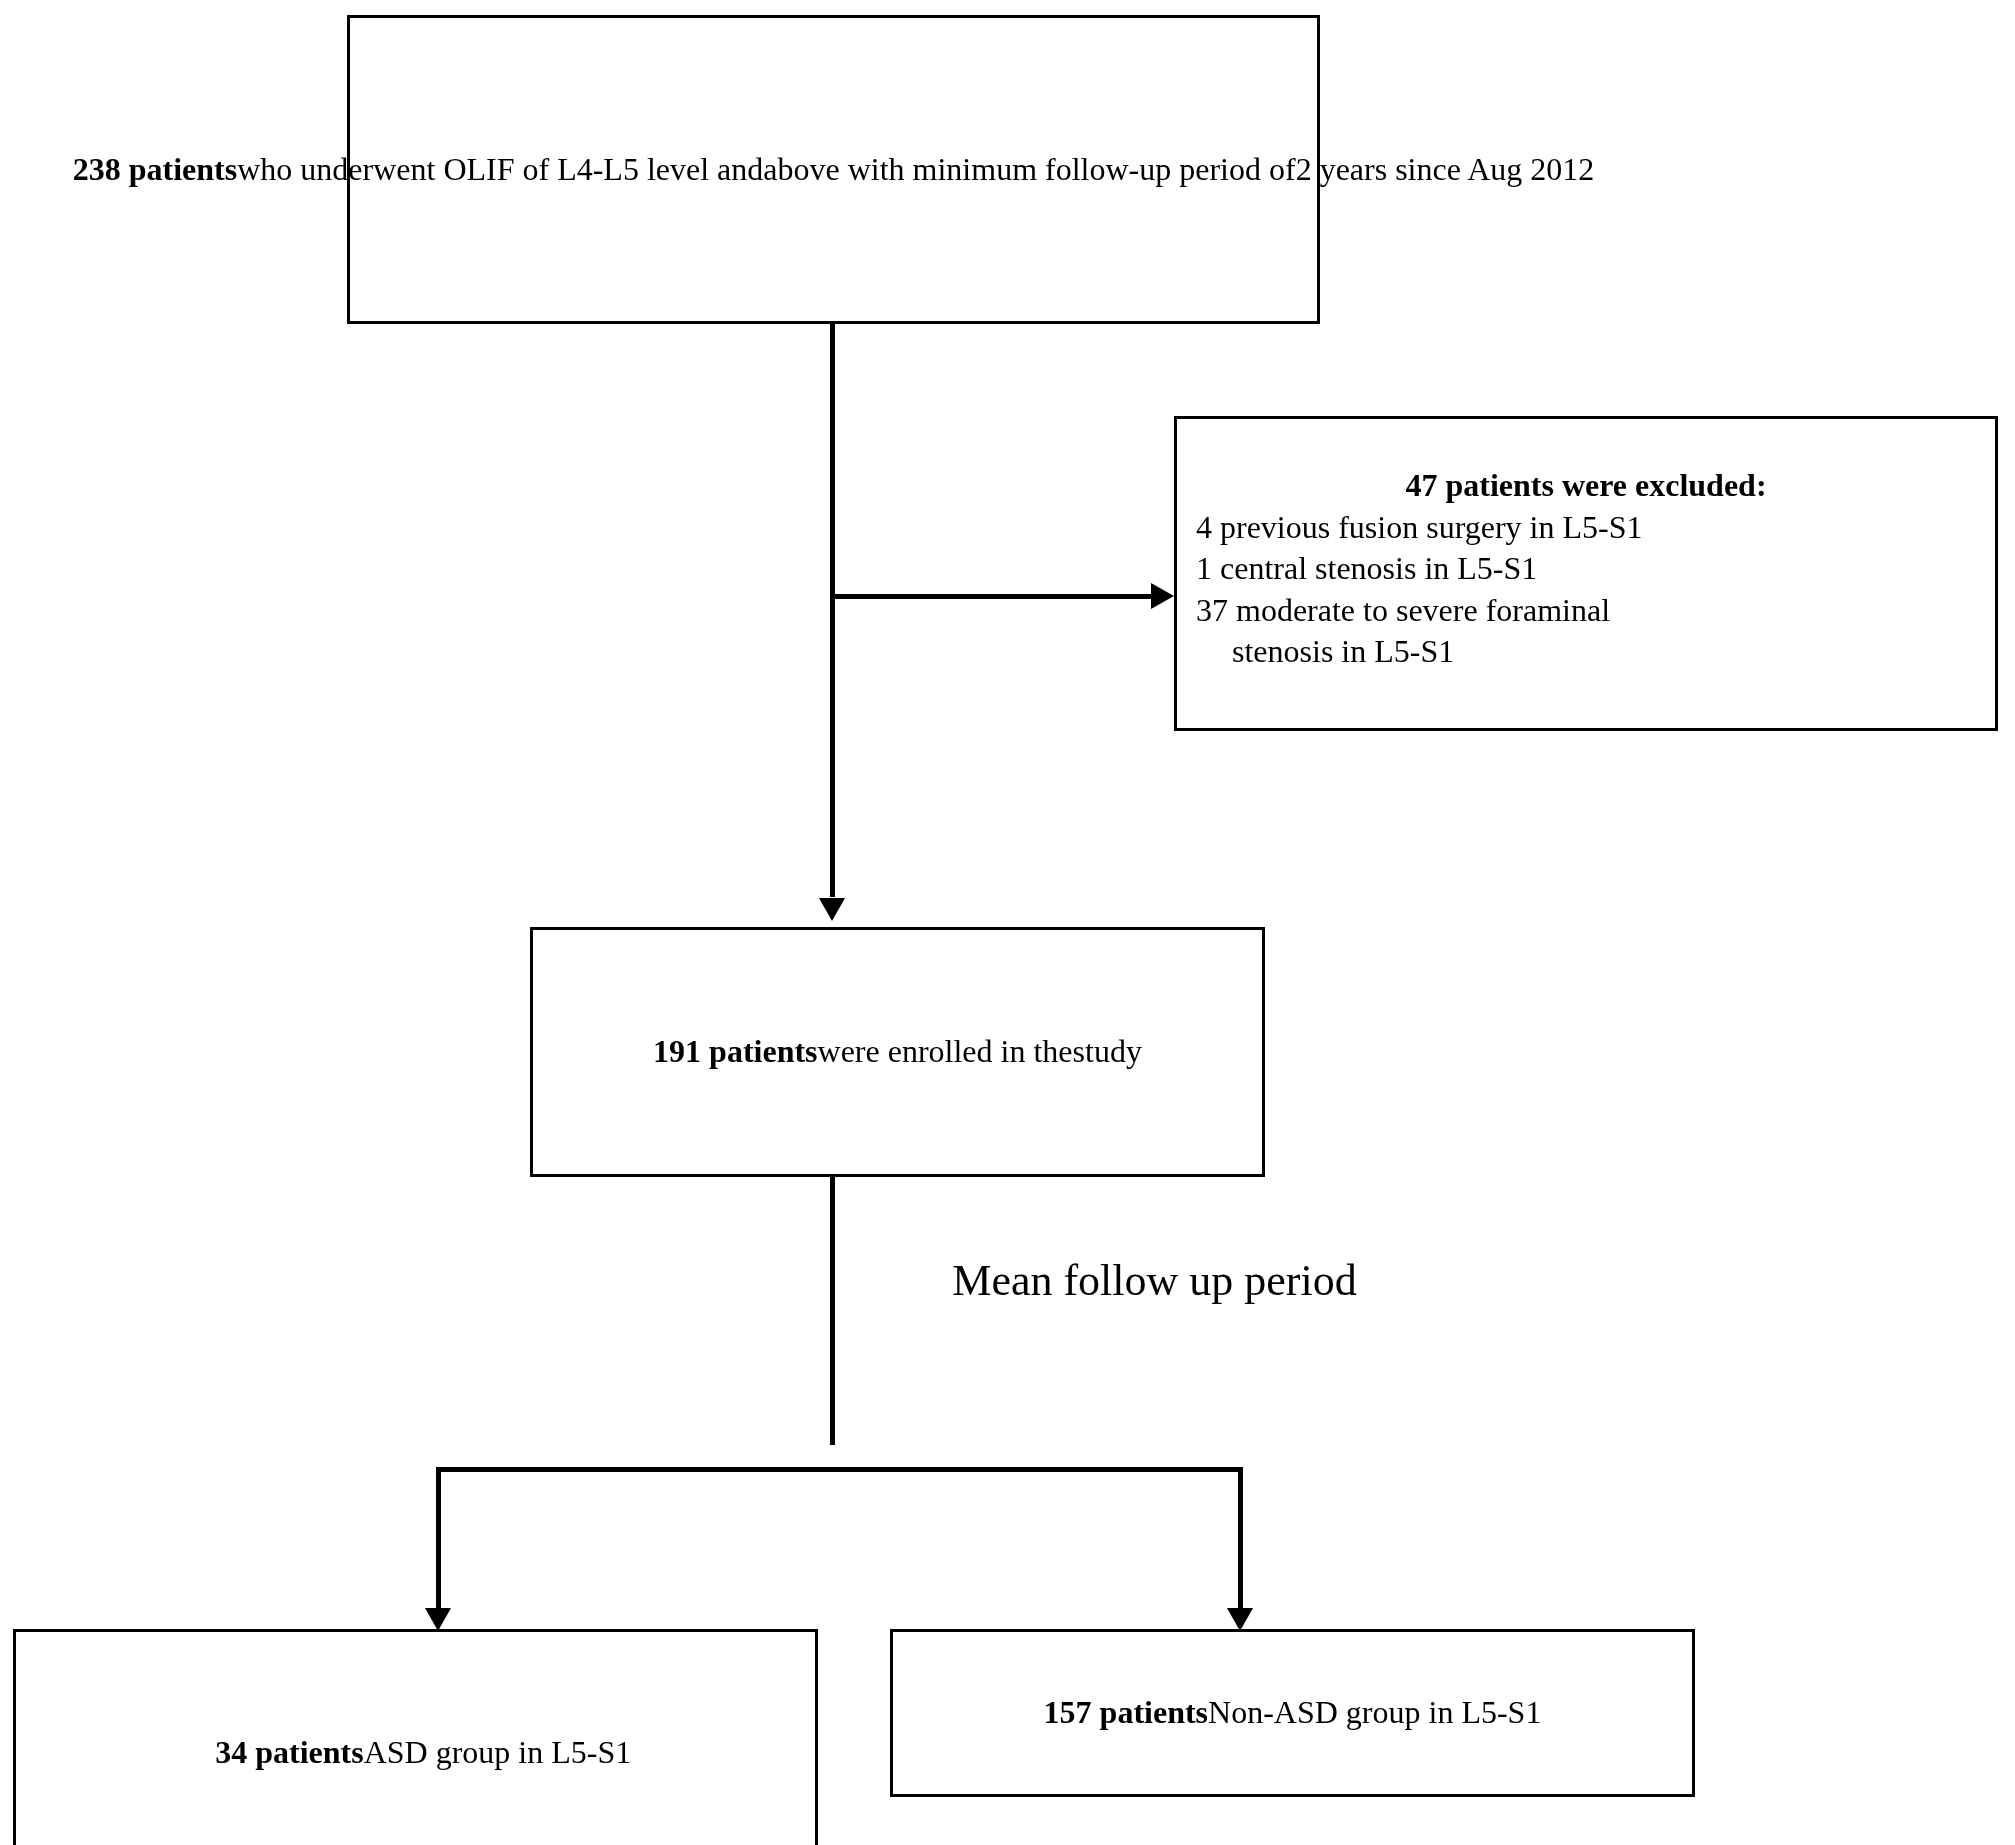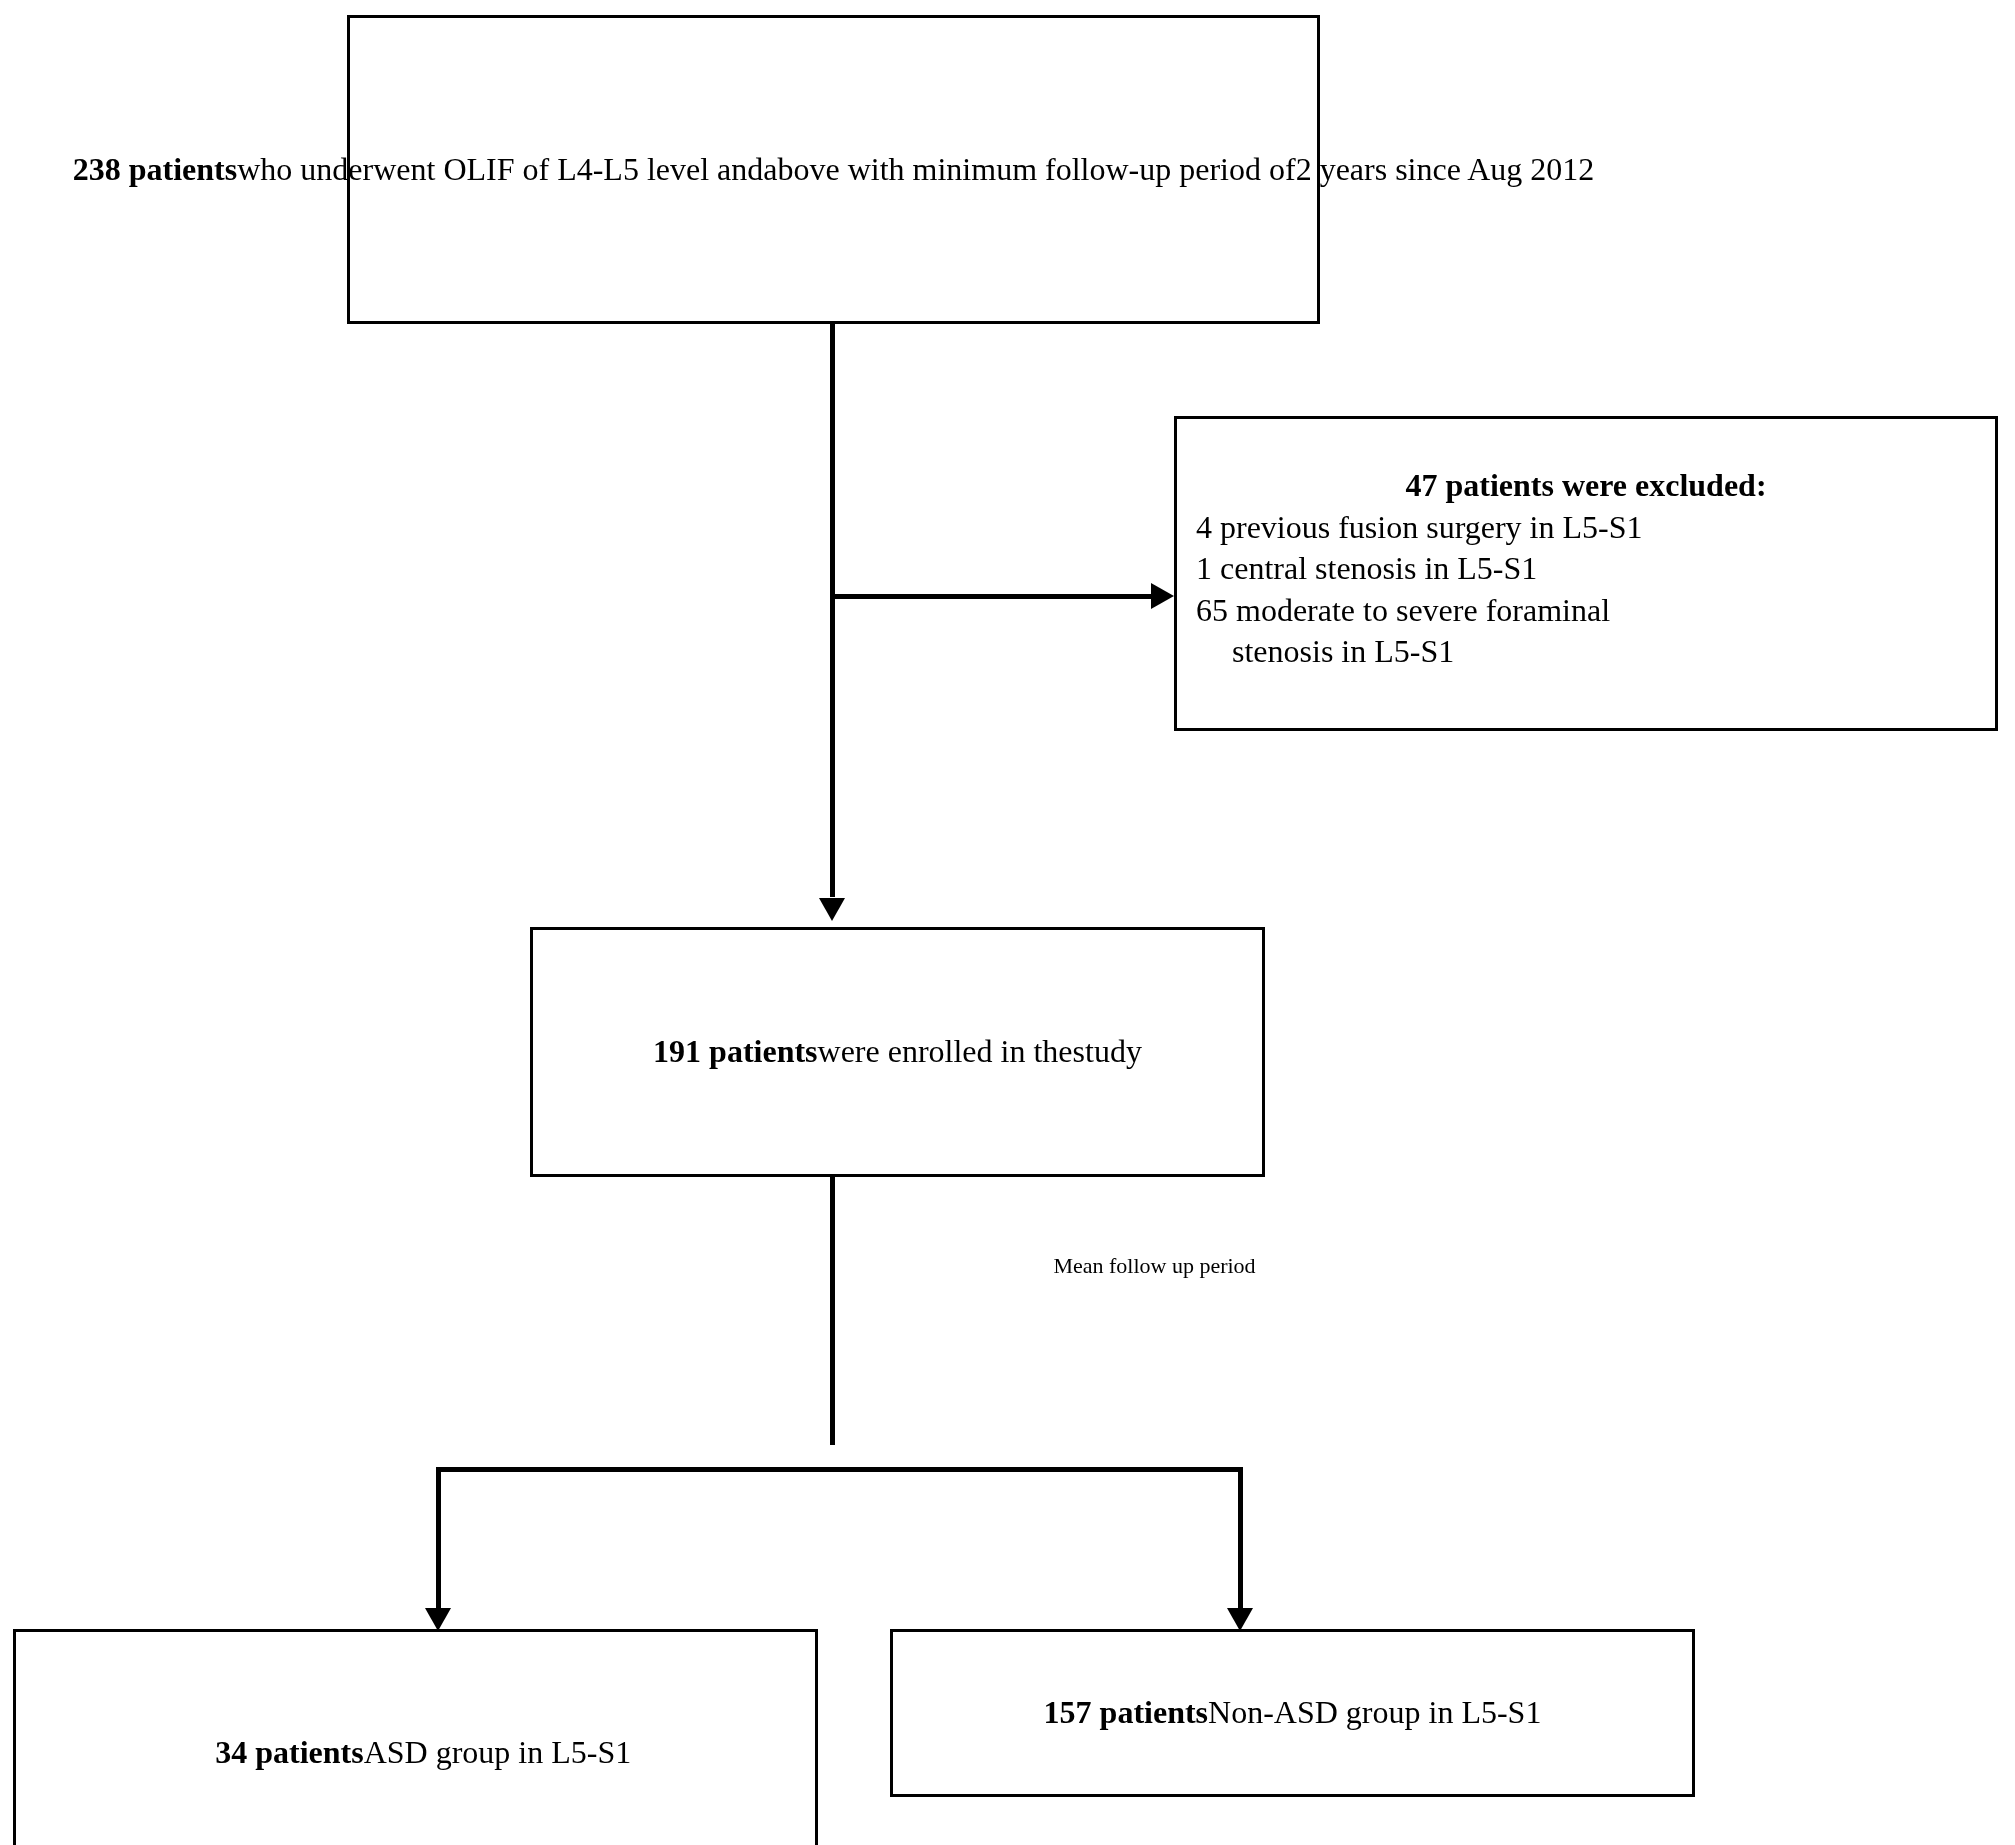--- a/index.html
+++ b/index.html
@@ -118,21 +118,21 @@
   #arrowhead-to-asd      { left: 425px;  top: 1608px; }
   #arrowhead-to-non-asd  { left: 1227px; top: 1608px; }
 
   
   #edge-label-followup {
     position: absolute;
     left: 886px;
     top: 1251px;
     width: 537px;
     text-align: center;
-    font-size: 22px;
+    font-size: 44px;
     line-height: 1.35;
   }
   #edge-label-followup .line { display: block; white-space: nowrap; }
 </style>
 </head>
 <body>
 
 <div id="canvas">
 
   <div class="conn vline" id="trunk-top"></div>
@@ -152,21 +152,21 @@
     <span class="line">who underwent OLIF of L4-L5 level and</span>
     <span class="line">above with minimum follow-up period of</span>
     <span class="line">2 years since Aug 2012</span>
   </div>
 
   <div class="node left-align" id="node-excluded">
     <div class="lines-wrap" style="width:100%;">
       <span class="line bold">47 patients were excluded:</span>
       <span class="line">4 previous fusion surgery in L5-S1</span>
       <span class="line">1 central stenosis in L5-S1</span>
-      <span class="line">65 moderate to severe foraminal</span>
+      <span class="line">37 moderate to severe foraminal</span>
       <span class="line indent">stenosis in L5-S1</span>
     </div>
   </div>
 
   <div class="node" id="node-enrolled-study">
     <span class="line bold">191 patients</span>
     <span class="line">were enrolled in the</span>
     <span class="line">study</span>
   </div>
 

